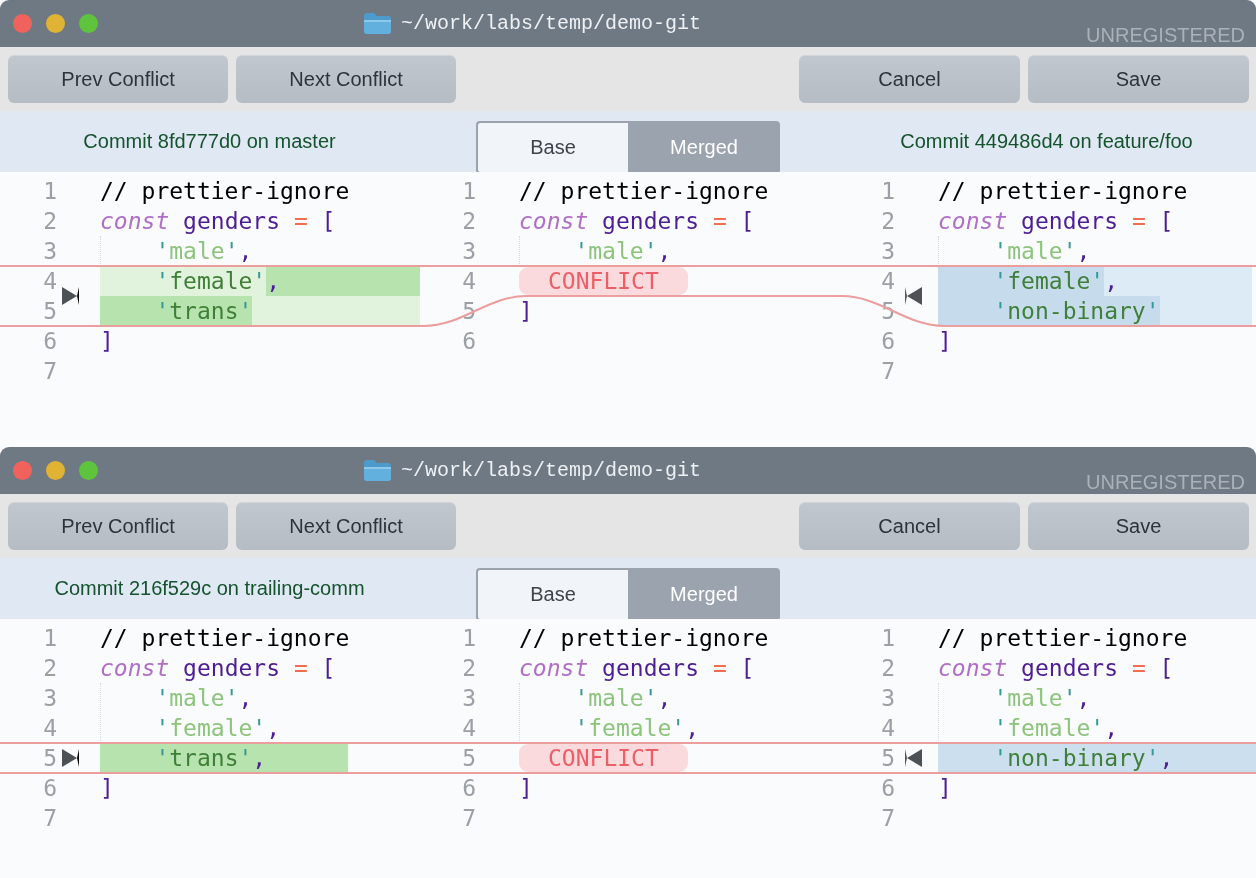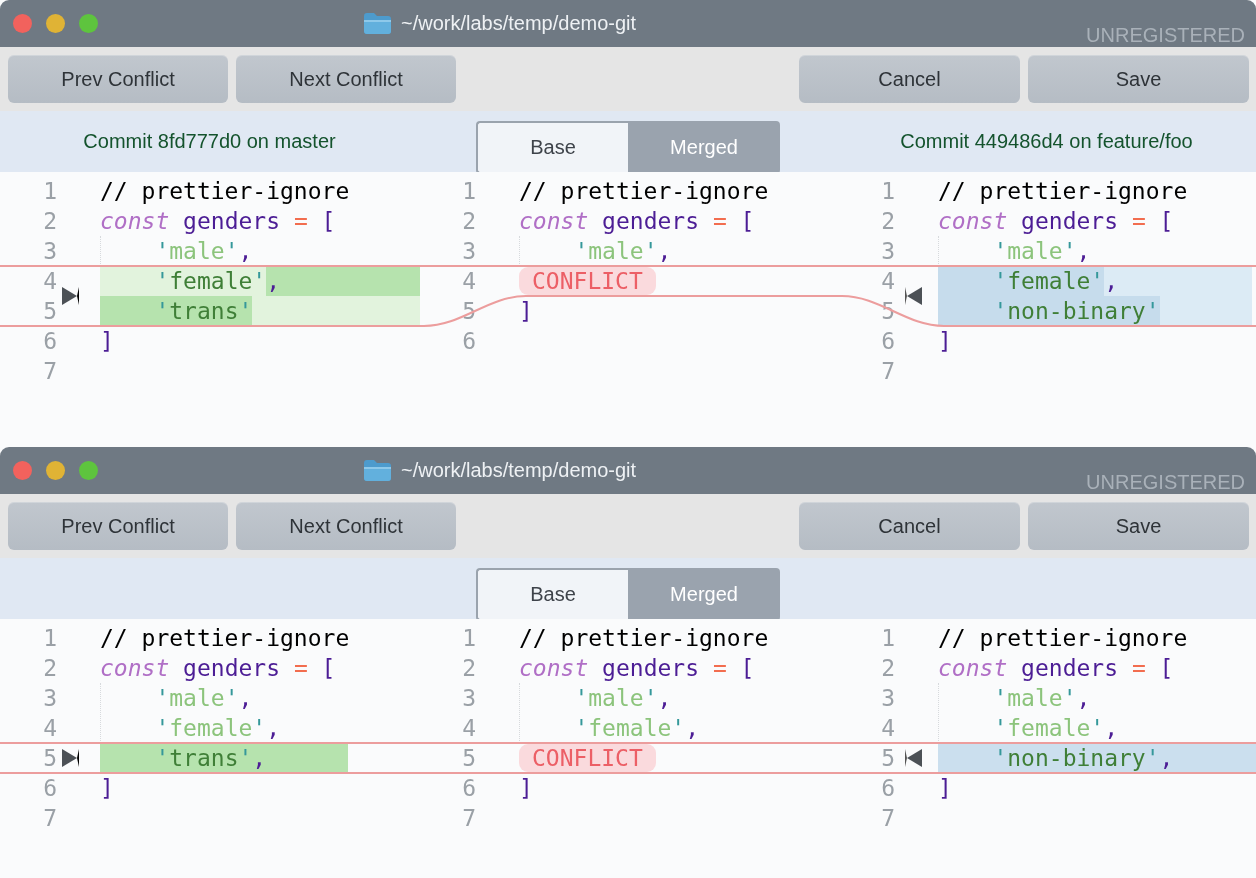--- a/index.html
+++ b/index.html
@@ -13,21 +13,21 @@
   #w1{top:447px;height:431px;}
 
   
   .titlebar{height:47px;background:#6f7983;position:relative;border-radius:9px 9px 0 0;}
   .lights{position:absolute;left:13px;top:14px;display:flex;gap:14px;}
   .light{width:19px;height:19px;border-radius:50%;padding:0;border:none;}
   .light.red{background:#f2625d;}
   .light.yellow{background:#e0b335;}
   .light.green{background:#5ec43e;}
   .titlegroup{position:absolute;left:363px;top:0;height:47px;display:flex;align-items:center;gap:9px;}
-  .wintitle{color:#eef1f4;font-size:20px;}
+  .wintitle{color:#eef1f4;font-size:20px;font-family:Liberation Mono, monospace;}
   .unregistered{position:absolute;right:11px;top:12px;height:47px;display:flex;align-items:center;color:#a9b1b9;font-size:20px;}
 
   
   .toolbar{height:64px;background:#e5e5e5;position:relative;}
   .tbtn{position:absolute;top:8px;height:48px;border:none;border-radius:6px;
     background:linear-gradient(#c1c7ce,#b5bcc4);
     box-shadow:inset 0 1px 0 rgba(255,255,255,.25);
     color:#2e3338;font-size:20px;font-family:"Liberation Sans",sans-serif;
     display:flex;align-items:center;justify-content:center;}
   .tbtn.prev{left:8px;width:220px;}
@@ -65,21 +65,21 @@
   .tok.pl{color:#4c1d95;}
   .tok.op{color:#f26d4f;}
   .tok.q{color:#35989a;}
   .tok.str{color:#8cc47c;}
   .tok.strd{color:#3f7f37;}
   .bg-green_pale{background:#e2f3dd;}
   .bg-green_med{background:#b6e3ae;}
   .bg-blue_light{background:#dcebf5;}
   .bg-blue_med{background:#c6dcec;}
   .bg-blue_soft{background:#cbdfee;}
-  .pill{display:inline-flex;align-items:center;height:28px;margin-top:1px;padding:0 13px;
+  .pill{display:inline-flex;align-items:center;height:28px;margin-top:1px;padding:0 29px;
     border-radius:9px;background:#fadadd;color:#ec5f66;
     font-family:"DejaVu Sans Mono",monospace;font-size:23px;}
   .overlay{position:absolute;left:0;top:0;pointer-events:none;}
   .tri{position:absolute;width:0;height:0;border-top:9px solid transparent;border-bottom:9px solid transparent;padding:0;background:none;}
   .tri.right{border-left:15px solid #4c5156;}
   .tri.left{border-right:15px solid #4c5156;}
   .guide{position:absolute;width:0;border-left:1px dotted #d7dadd;}
 
   
   .folder{width:29px;height:23px;position:relative;display:inline-block;}
@@ -238,20 +238,21 @@
     </div>
     <span class="unregistered">UNREGISTERED</span>
   </div>
   <div class="toolbar">
     <button class="tbtn prev">Prev Conflict</button>
     <button class="tbtn next">Next Conflict</button>
     <button class="tbtn cancel">Cancel</button>
     <button class="tbtn save">Save</button>
   </div>
   <div class="header">
+    <div class="commitlabel left">Commit 216f529c on trailing-comm</div>
     <div class="toggle">
       <button class="seg base">Base</button>
       <button class="seg merged">Merged</button>
     </div>
   </div>
   <div class="code" id="w1-code">
       <div class="pane p0">
         <div class="guide" style="left: 100px; top: 60px; height: 60px;"></div>
         <div class="code-line">
           <span class="ln">1</span>

